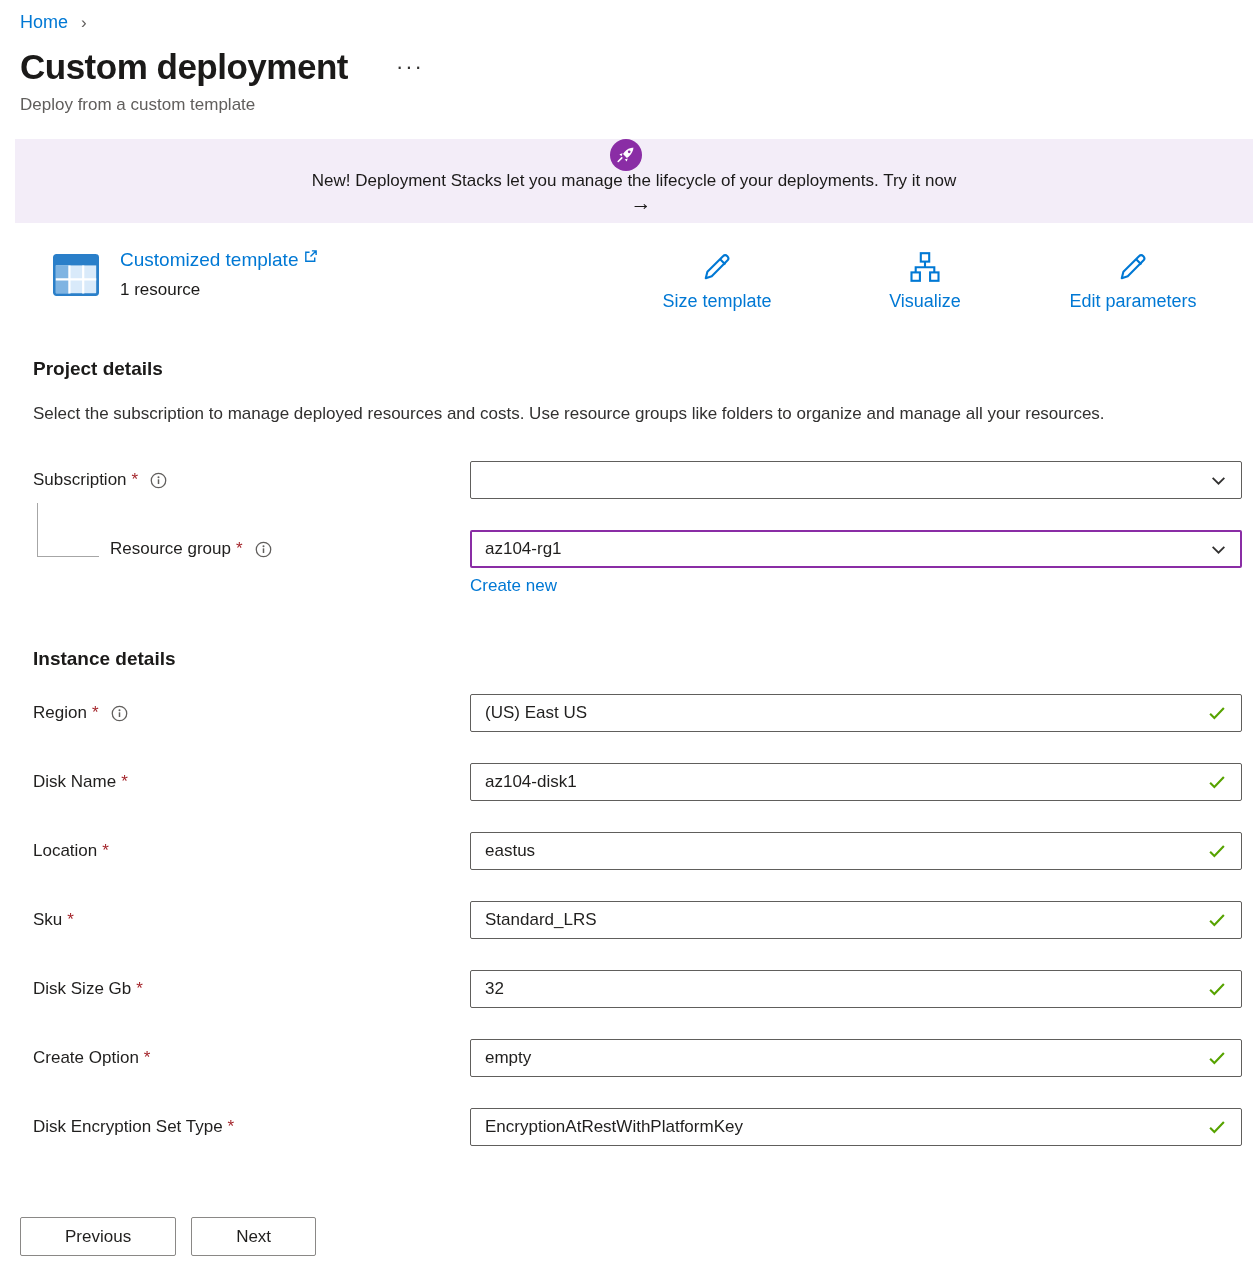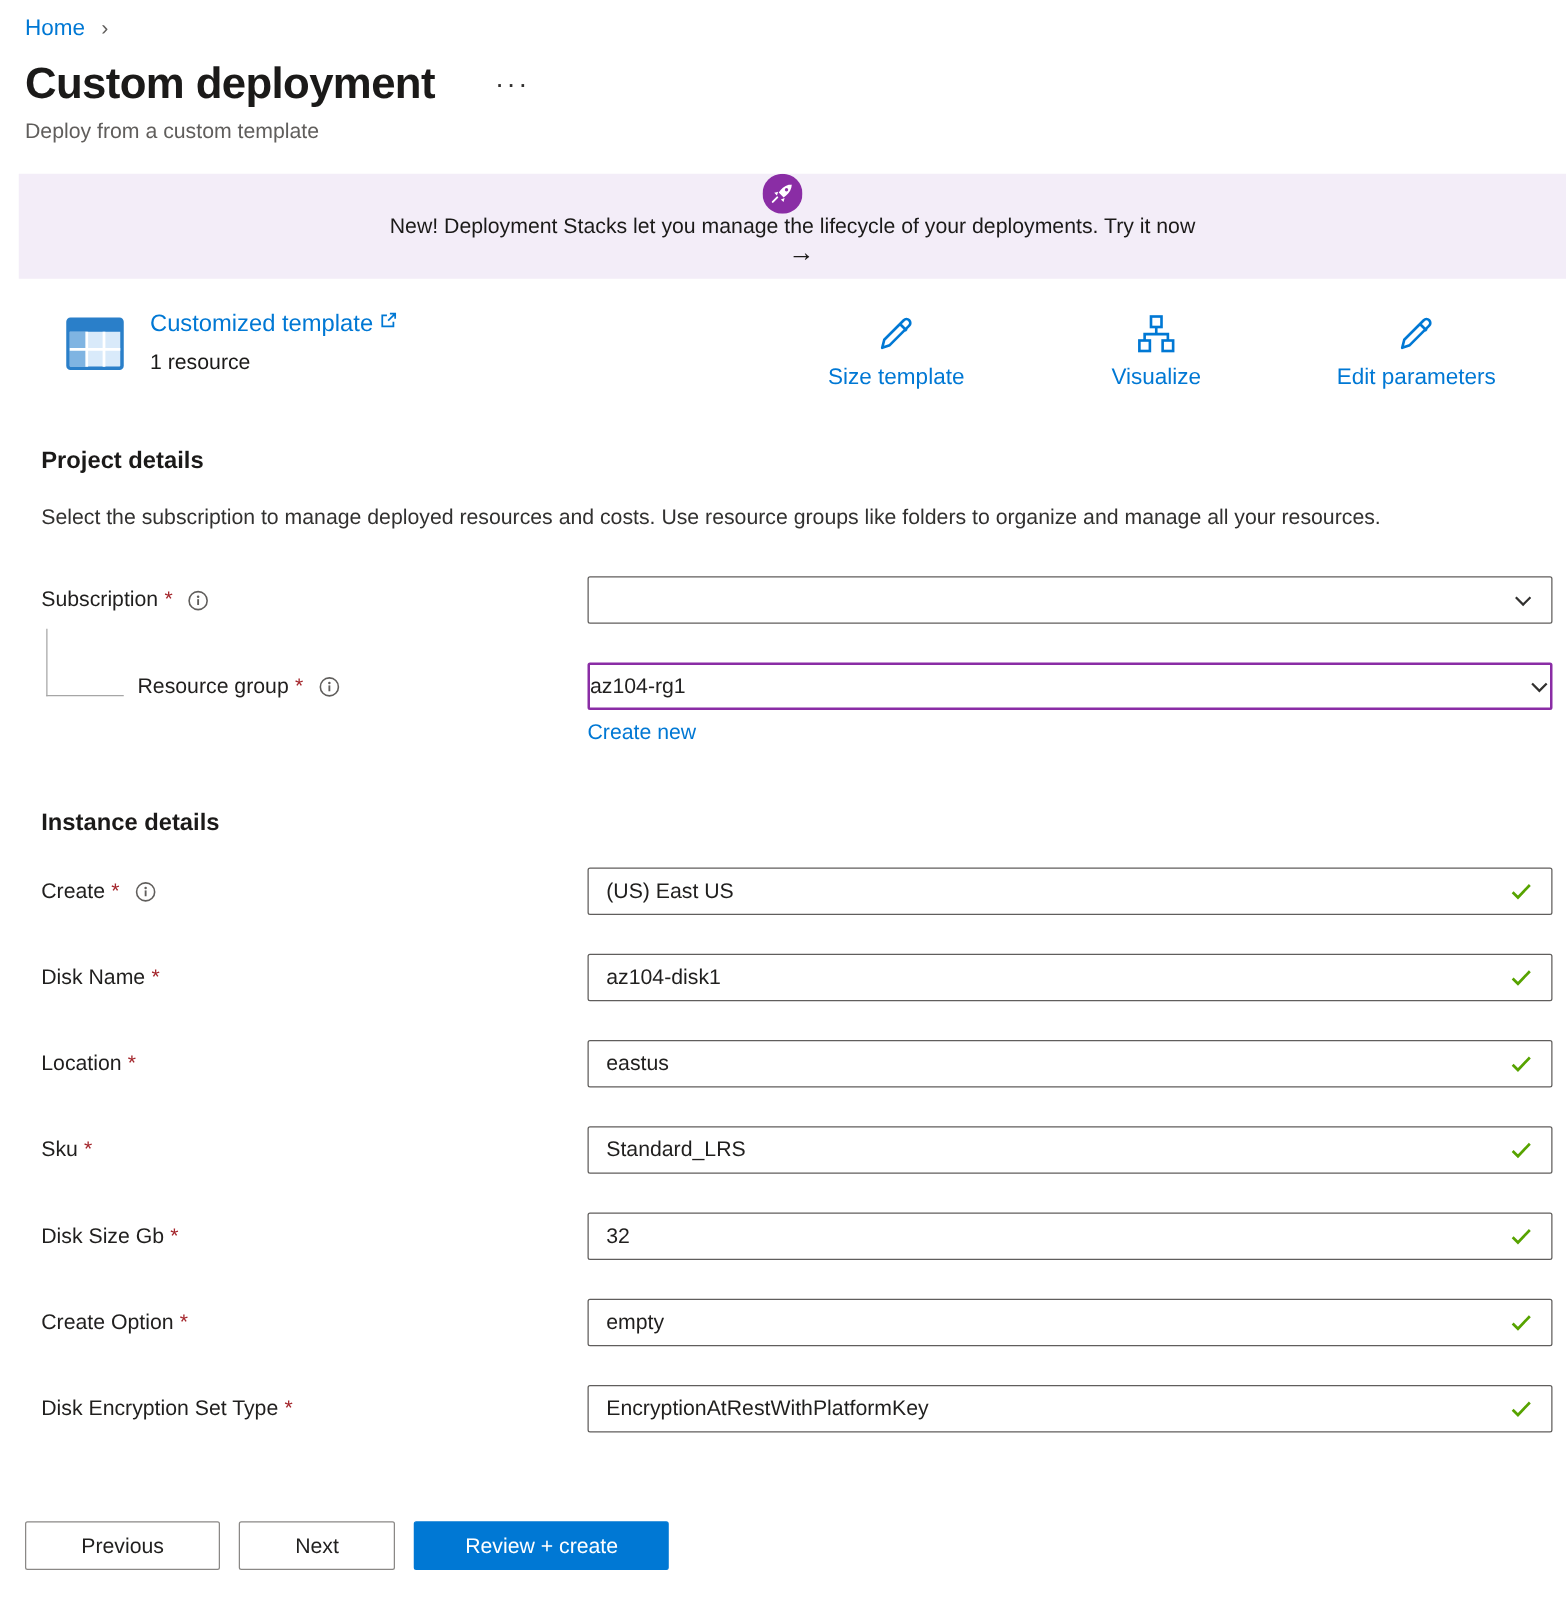--- a/index.html
+++ b/index.html
@@ -50,21 +50,21 @@
   .flabel .info { margin-left:12px; display:inline-flex; cursor:pointer; }
   .flabel.indent { padding-left:77px; }
   .connector { position:absolute; left:4px; top:-36px; width:62px; height:54px;
     border-left:1px solid #a6a6a6; border-bottom:1px solid #a6a6a6; }
 
   .finput { flex:1; height:38px; border:1px solid #605e5c; border-radius:2px;
     background:#fff; display:flex; align-items:center; padding:0 14px;
     font-size:17px; color:#201f1e; cursor:pointer; position:relative; }
   .finput .fval { flex:1; white-space:nowrap; overflow:hidden; }
   .finput .tail { display:flex; align-items:center; margin-left:10px; }
-  .finput.focus-purple { border:2px solid #8a2da5; padding:0 0; }
+  .finput.focus-purple { border:2px solid #8a2da5; padding:0 13px; }
 
   .create-new { margin:-23px 0 31px 470px; font-size:17px; }
   .create-new a { color:#0078d4; text-decoration:none; cursor:pointer; }
 
   .instance-h { margin-top:52px; }
   .frow.inst-first { margin-top:24px; }
 
   
   .footer { position:absolute; left:0; right:0; bottom:0; height:78px; background:#fff;
     padding:15px 0 0 20px; display:flex; align-items:flex-start; }
@@ -194,21 +194,21 @@
   </div>
 </div>
 <div class="create-new">
   <a>Create new</a>
 </div>
 
 <div class="section-h instance-h">Instance details</div>
 
 <div class="frow inst-first">
   <div class="flabel">
-    <span>Create</span>
+    <span>Region</span>
     <span class="req">*</span>
     <span class="info">
       <svg width="17" height="17" viewBox="0 0 16 16">
           <circle cx="8" cy="8" r="6.8" fill="none" stroke="#605e5c" stroke-width="1.2"></circle>
           <circle cx="8" cy="5" r="0.95" fill="#605e5c"></circle>
           <rect x="7.3" y="6.9" width="1.4" height="4.4" fill="#605e5c"></rect>
         </svg>
     </span>
   </div>
   <div class="finput">
@@ -307,14 +307,13 @@
       <svg width="20" height="20" viewBox="0 0 16 16" fill="none" stroke="#57a300" stroke-width="1.7">
           <path d="M2.5 8.6l3.4 3.4L13.5 4"></path>
         </svg>
     </span>
   </div>
 </div>
 
 <div class="footer">
   <button class="btn">Previous</button>
   <button class="btn">Next</button>
-  <button class="btn primary">Review + create</button>
 </div>
 
 </body></html>

